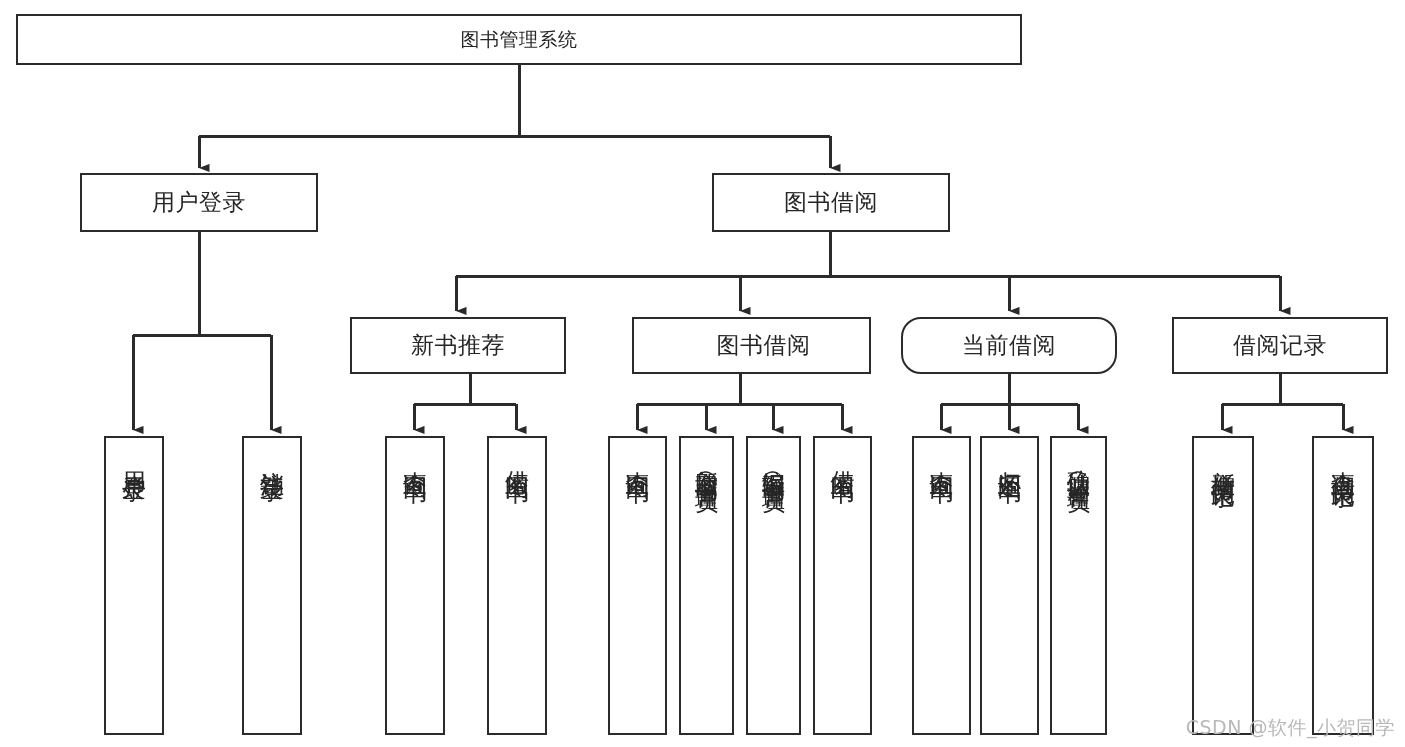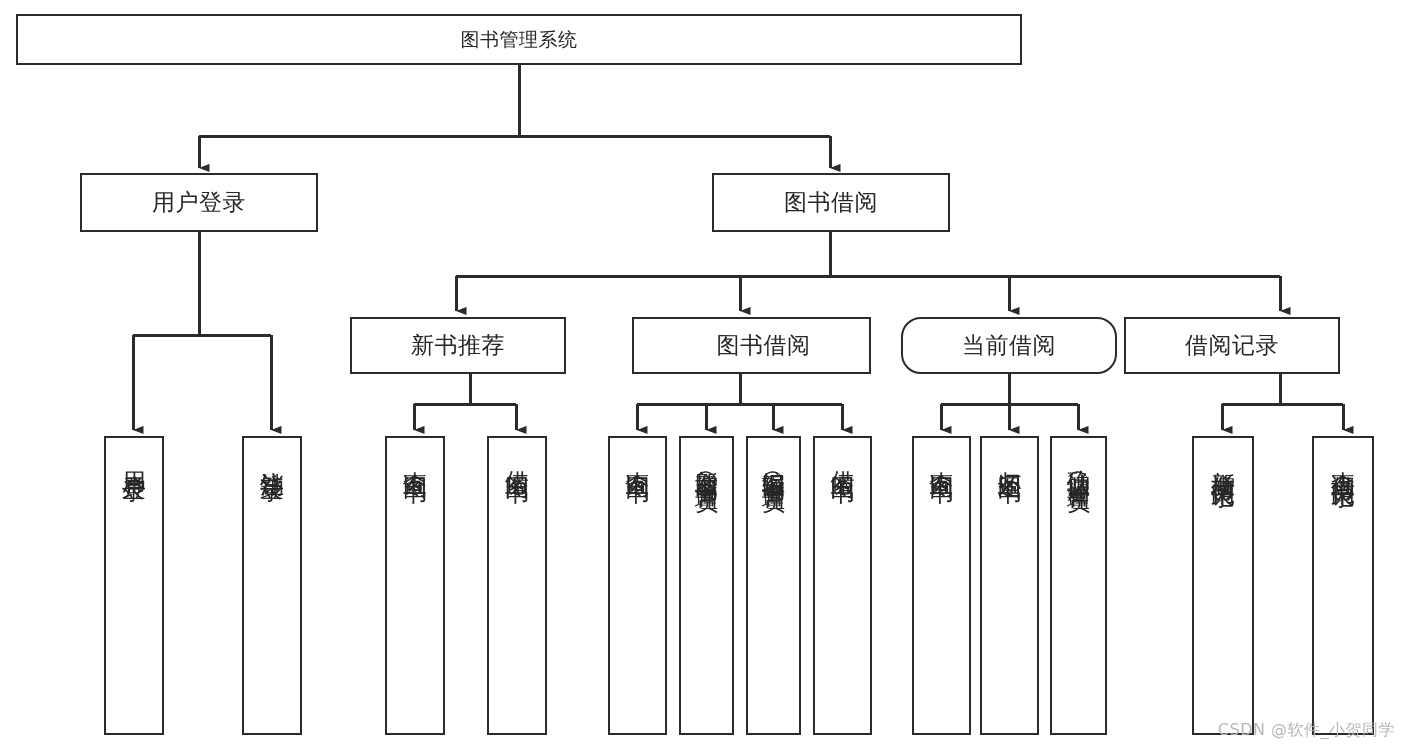--- a/index.html
+++ b/index.html
@@ -60,21 +60,21 @@
     font-size: 23px;
   }
   #root-box .node-label {
     font-size: 19px;
     font-family: Liberation Serif, serif;
   }
   #watermark {
     position: absolute;
     right: 10px;
     bottom: 6px;
-    font-size: 16px;
+    font-size: 19px;
     color: #b8b8b8;
     letter-spacing: 0.5px;
     white-space: nowrap;
     pointer-events: none;
   }
 </style>
 </head>
 <body>
 
 <div id="diagram-root">
@@ -142,21 +142,21 @@
 
   <div class="node-box horiz" style="left:350px; top:317px; width:216px; height:57px;">
     <span class="node-label">新书推荐</span>
   </div>
   <div class="node-box horiz" style="left:632px; top:317px; width:239px; height:57px;padding-left:24px;">
     <span class="node-label">图书借阅</span>
   </div>
   <div class="node-box horiz" style="left:901px; top:317px; width:216px; height:57px;border-radius:20px;">
     <span class="node-label">当前借阅</span>
   </div>
-  <div class="node-box horiz" style="left:1124px; top:317px; width:216px; height:57px;">
+  <div class="node-box horiz" style="left:1172px; top:317px; width:216px; height:57px;">
     <span class="node-label">借阅记录</span>
   </div>
 
   <div class="node-box vert" style="left:104px; top:436px; width:60px; height:299px;">
     <span class="node-label">用户登录</span>
   </div>
   <div class="node-box vert" style="left:242px; top:436px; width:60px; height:299px;">
     <span class="node-label">注销登录</span>
   </div>
 

